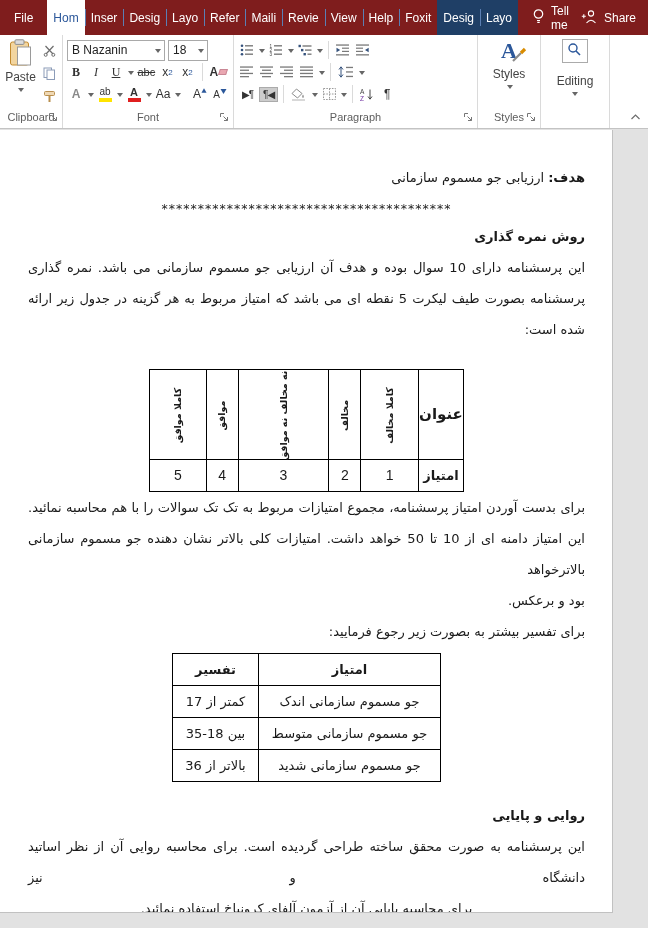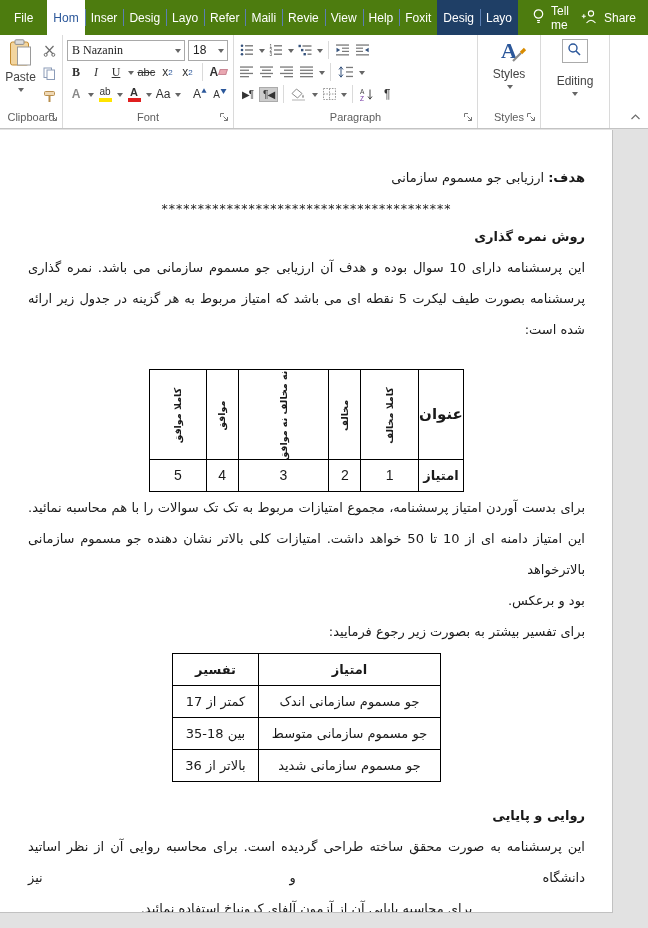--- a/index.html
+++ b/index.html
@@ -1,19 +1,19 @@
 <!DOCTYPE html>
 <html lang="en"><head>
 <meta charset="utf-8">
 <style>
   html,body{margin:0;padding:0;width:648px;height:928px;overflow:hidden;
     background:#e2e2e2;font-family:"Liberation Sans",sans-serif;}
   *{box-sizing:border-box;}
   
-  .tabbar{height:35px;background:#4d7c0f;display:flex;align-items:stretch;color:#fff;font-size:12px;}
+  .tabbar{height:35px;background:#7f1d1d;display:flex;align-items:stretch;color:#fff;font-size:12px;}
   .tab{display:flex;align-items:center;padding:0 6px;white-space:nowrap;cursor:default;position:relative;}
   .tab.sep:before{content:"";position:absolute;left:0;top:9px;bottom:9px;width:1px;background:#5b7fb3;}
   .tab.file{padding:0 14px;}
   .tab.active{background:#fff;color:#2b579a;}
   .tab.ctx{background:#1f3f66;}
   .tellme{display:flex;align-items:center;gap:6px;margin-left:14px;}
   .share{display:flex;align-items:center;gap:6px;margin-left:auto;margin-right:12px;}
   
   .ribbon{height:94px;background:#fff;border-bottom:1px solid #c3c3c3;display:flex;position:relative;}
   .group{position:relative;display:flex;flex-direction:column;border-left:1px solid #dadada;}
@@ -147,21 +147,21 @@
       <span class="launcher"><svg width="11" height="11" viewBox="0 0 11 11">
             <path d="M1.5 1.5 H5 M1.5 1.5 V5" stroke="#767676" fill="none"></path>
             <path d="M4.5 4.5 L8.5 8.5 M8.5 5 V8.5 H5" stroke="#767676" fill="none"></path>
           </svg></span>
     </div>
   </div>
 
   <div class="group" style="width:171px;">
     <div class="gbody">
       <div class="r" style="gap:3px;">
-        <div class="combo" style="width:118px;font-family:Liberation Serif, serif;">
+        <div class="combo" style="width:98px;">
           <span>B Nazanin</span>
             <span class="dd"></span>
         </div>
         <div class="combo" style="width:40px;gap:11px;">
           <span>18</span>
             <span class="dd"></span>
         </div>
       </div>
       <div class="r">
         <span class="mi serifB">B</span>

